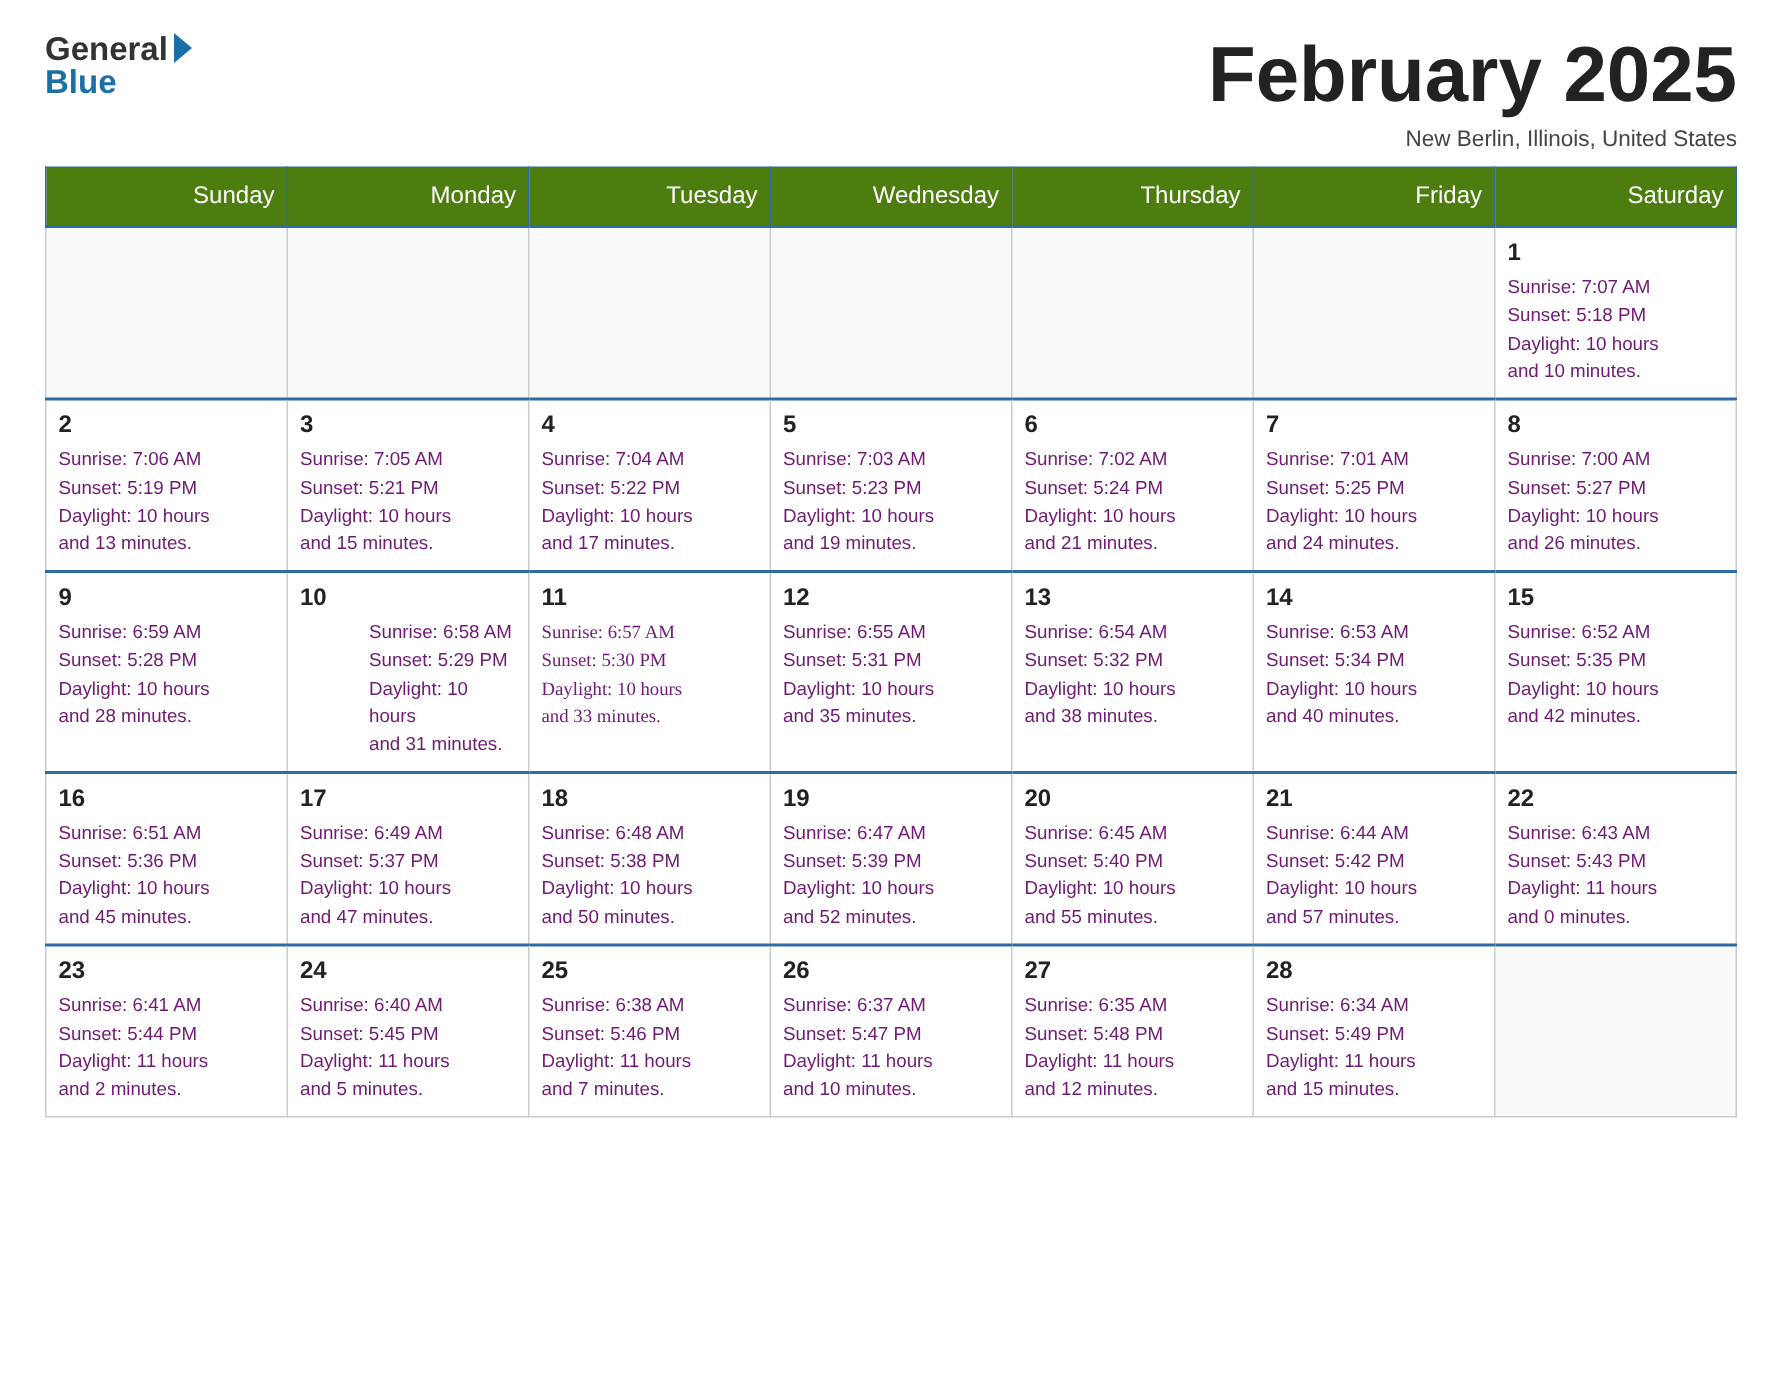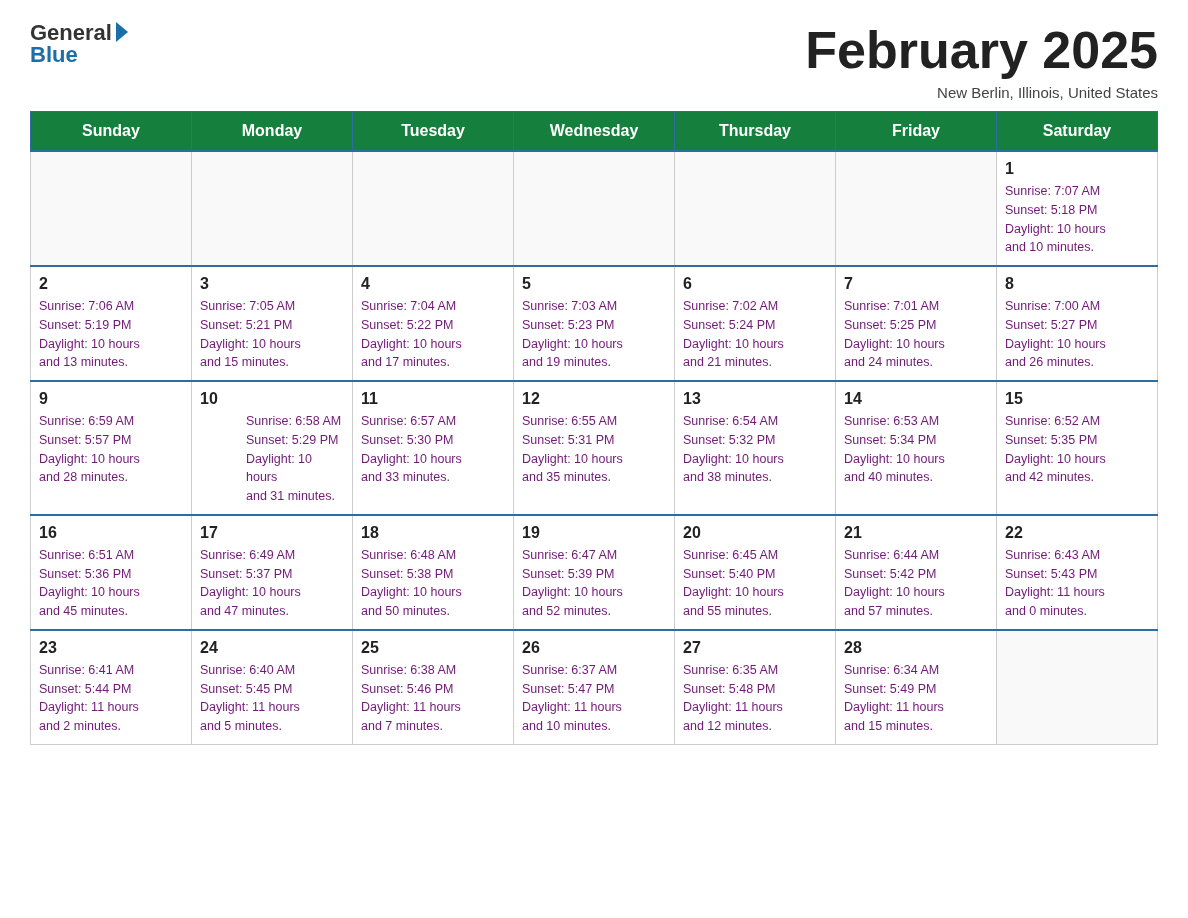--- a/index.html
+++ b/index.html
@@ -57,26 +57,26 @@
       font-size: 15px;
       color: #444;
       margin-top: 4px;
     }
     .calendar {
       width: 100%;
       border-collapse: collapse;
       margin-top: 10px;
     }
     .calendar thead th {
-      background-color: #15803d;
+      background-color: #4d7c0f;
       color: #fff;
       font-size: 16px;
-      font-weight: bold;
+      font-weight: normal;
       padding: 10px 8px;
-      text-align: center;
+      text-align: right;
       border: 1px solid #2e6da4;
     }
     .calendar tbody td {
       vertical-align: top;
       padding: 8px 8px;
       border: 1px solid #ccc;
       border-top: 2px solid #2e6da4;
       font-size: 13px;
       color: #333;
       width: calc(100% / 7);
@@ -194,34 +194,34 @@
           <div class="day-info" style="white-space: pre-line;">Sunrise: 7:00 AM
 Sunset: 5:27 PM
 Daylight: 10 hours
 and 26 minutes.</div>
         </td>
       </tr>
       <tr>
         <td>
           <span class="day-number">9</span>
           <div class="day-info" style="white-space: pre-line;">Sunrise: 6:59 AM
-Sunset: 5:57 PM
+Sunset: 5:28 PM
 Daylight: 10 hours
 and 28 minutes.</div>
         </td>
         <td>
           <span class="day-number">10</span>
           <div class="day-info" style="white-space: pre-line; margin-left: 46px;">Sunrise: 6:58 AM
 Sunset: 5:29 PM
 Daylight: 10 hours
 and 31 minutes.</div>
         </td>
         <td>
           <span class="day-number">11</span>
-          <div class="day-info" style="white-space: pre-line;">Sunrise: 6:57 AM
+          <div class="day-info" style="white-space: pre-line; font-family: Liberation Serif, serif;">Sunrise: 6:57 AM
 Sunset: 5:30 PM
 Daylight: 10 hours
 and 33 minutes.</div>
         </td>
         <td>
           <span class="day-number">12</span>
           <div class="day-info" style="white-space: pre-line;">Sunrise: 6:55 AM
 Sunset: 5:31 PM
 Daylight: 10 hours
 and 35 minutes.</div>

